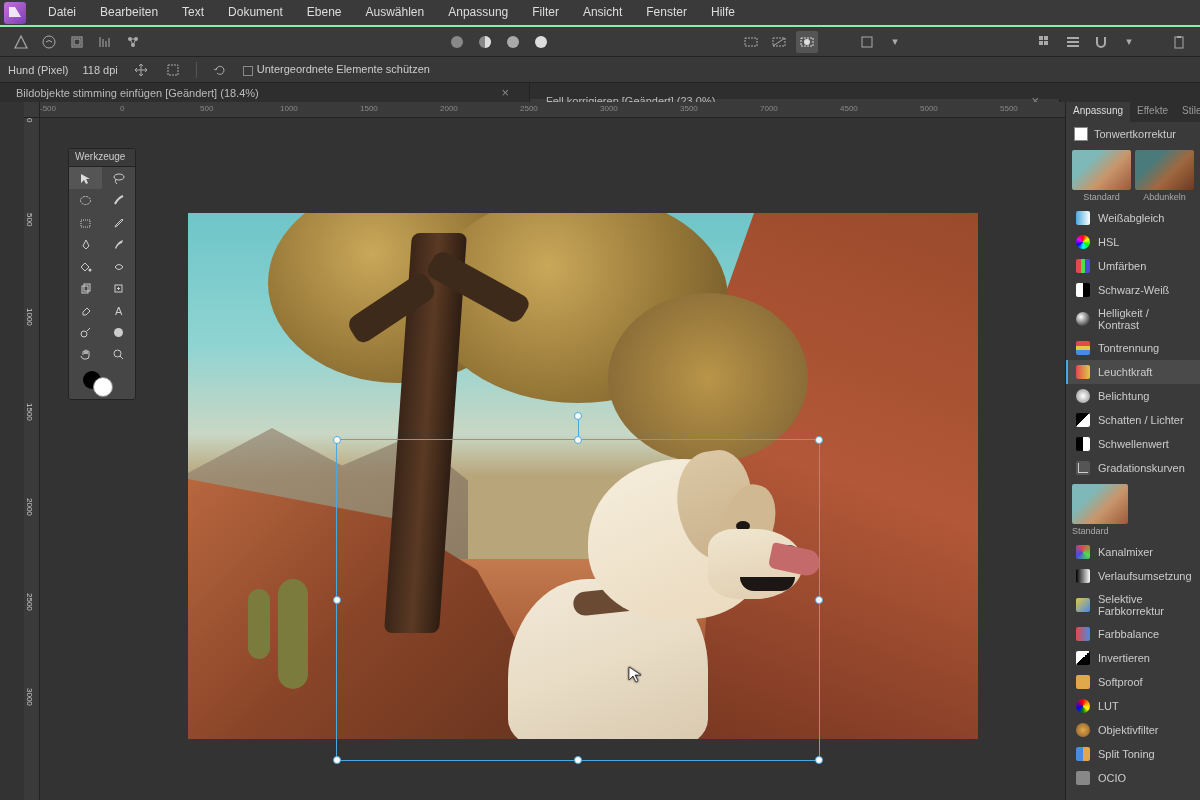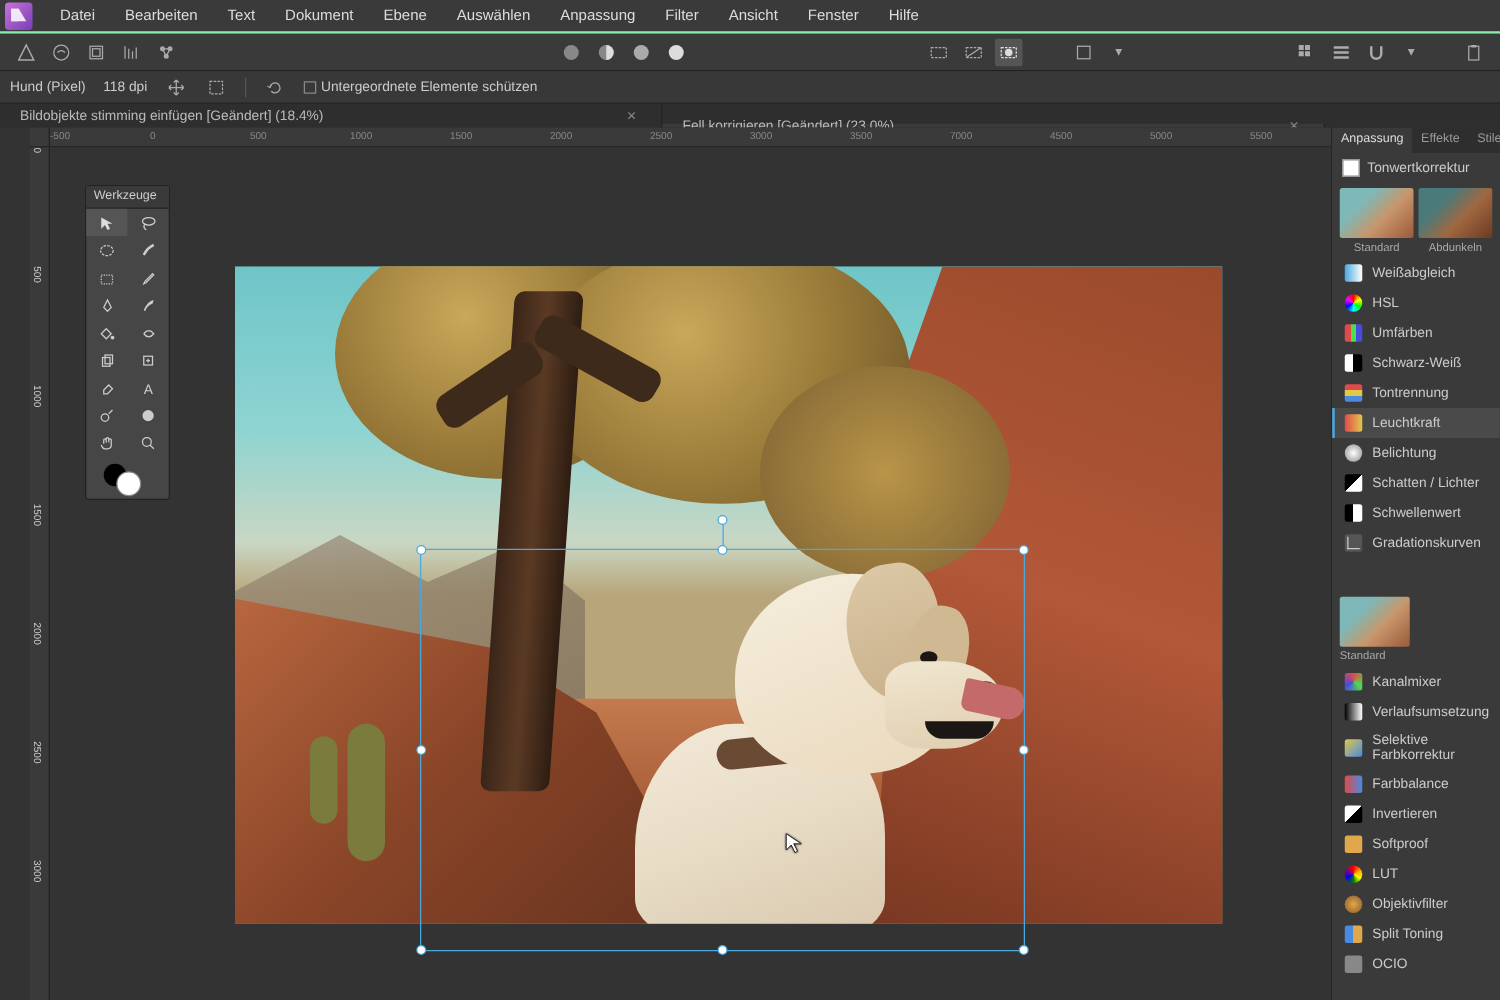--- a/index.html
+++ b/index.html
@@ -524,20 +524,24 @@
         </div>
         <div class="adj-item">
           <div class="adj-icon ic-recolor"></div>
           <span>Umfärben</span>
         </div>
         <div class="adj-item">
           <div class="adj-icon ic-bw"></div>
           <span>Schwarz-Weiß</span>
         </div>
         <div class="adj-item">
+          <div class="adj-icon ic-bc"></div>
+          <span>Helligkeit / Kontrast</span>
+        </div>
+        <div class="adj-item">
           <div class="adj-icon ic-post"></div>
           <span>Tontrennung</span>
         </div>
         <div class="adj-item selected">
           <div class="adj-icon ic-vib"></div>
           <span>Leuchtkraft</span>
         </div>
         <div class="adj-item">
           <div class="adj-icon ic-exp"></div>
           <span>Belichtung</span>

